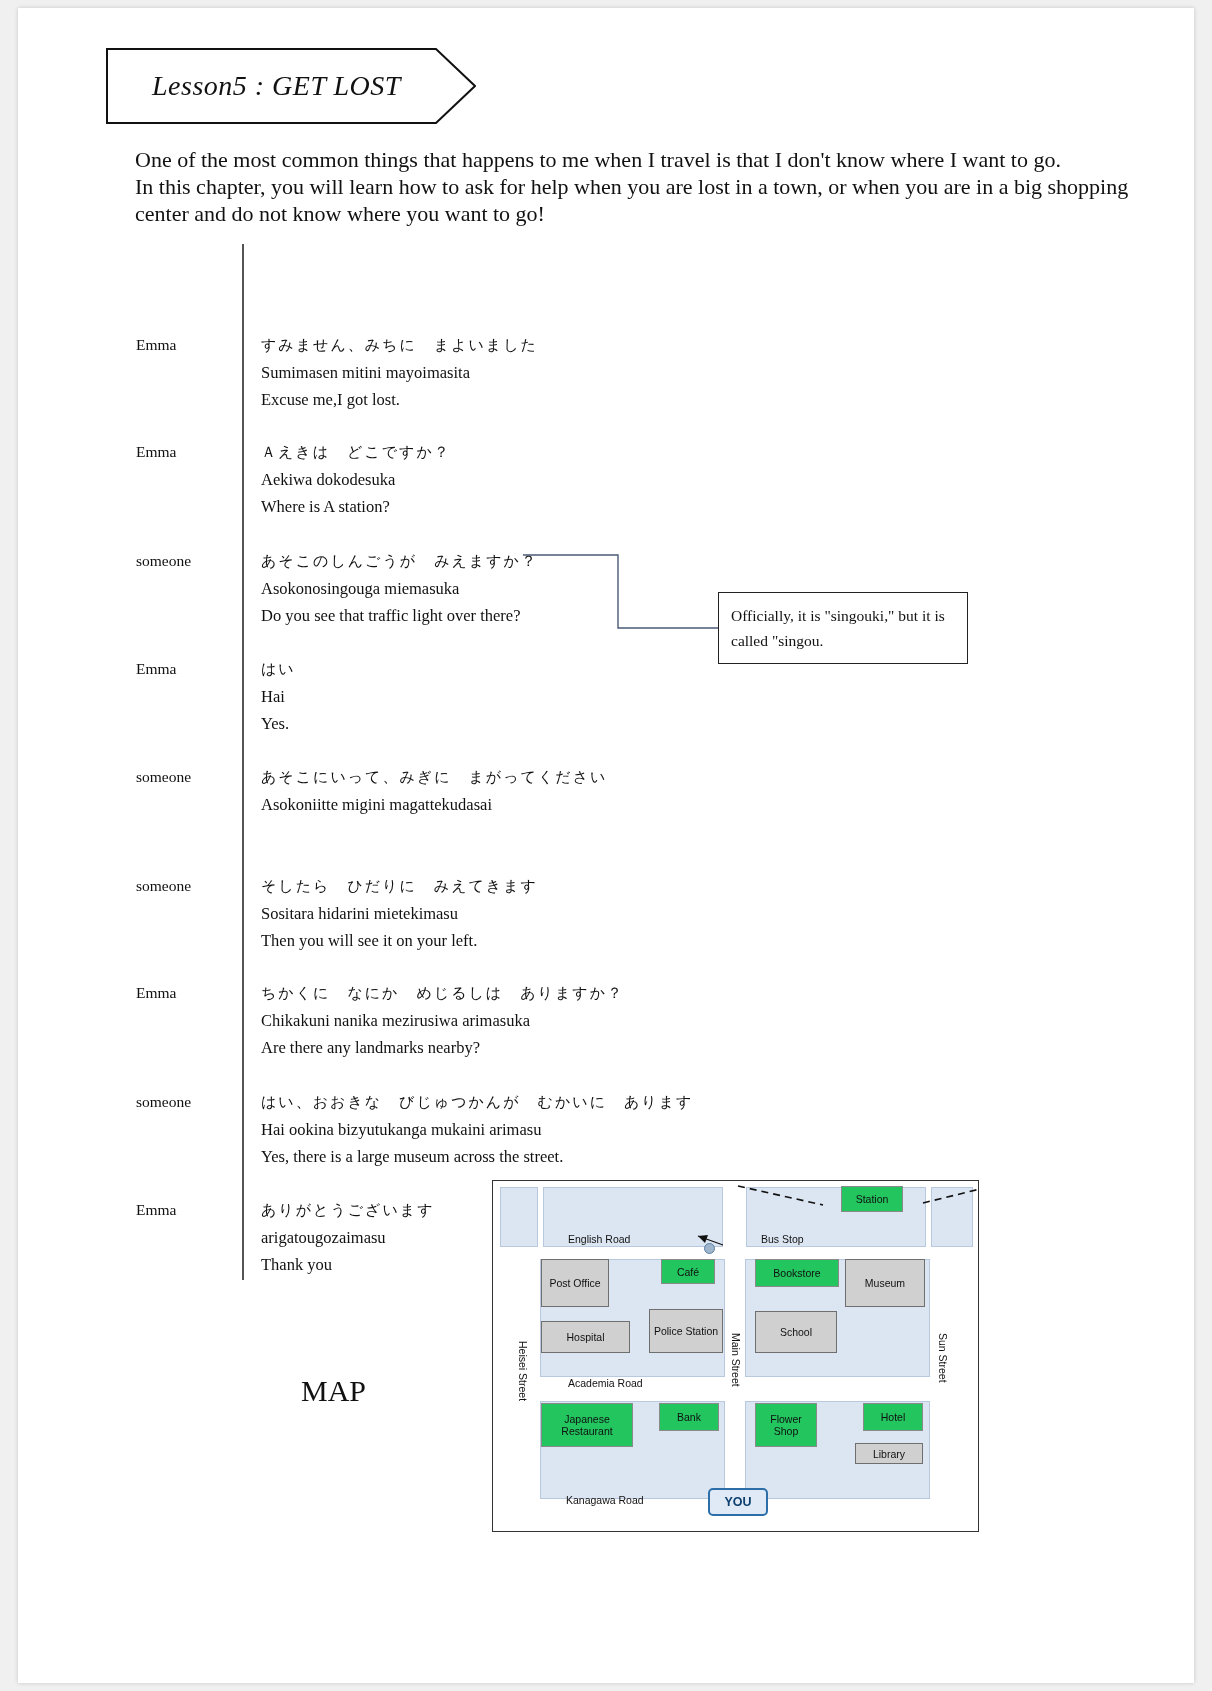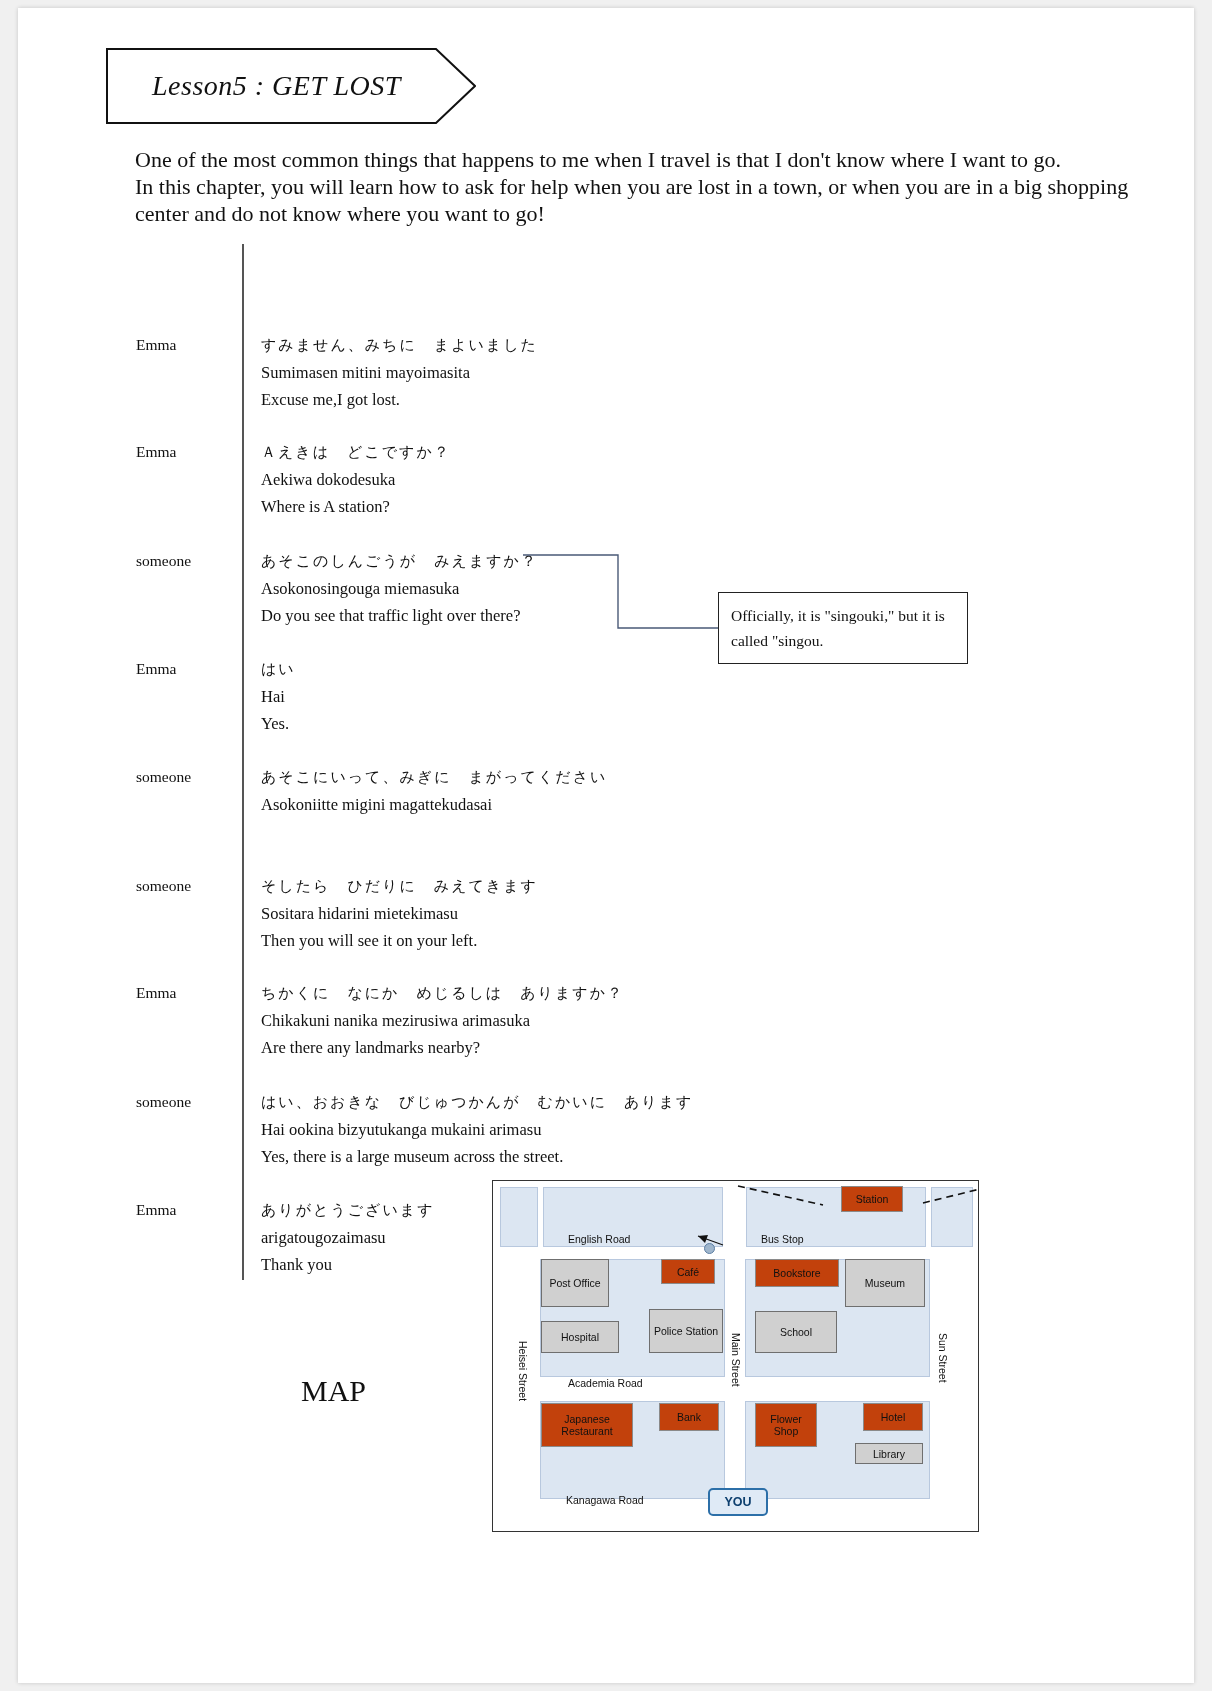--- a/index.html
+++ b/index.html
@@ -156,21 +156,21 @@
     border: 1px solid #6f6f6f;
     font-size: 10.5px;
     color: #111;
     display: flex;
     align-items: center;
     justify-content: center;
     text-align: center;
     line-height: 12px;
     padding: 1px;
   }
-  .bldg.yellow { background: #c2410c; border-color: #8a8a8a; }
+  .bldg.yellow { background: #22c55e; border-color: #8a8a8a; }
   .bldg.grey   { background: #d0d0d0; border-color: #6f6f6f; }
   .roadlabel {
     position: absolute;
     font-size: 10.5px;
     color: #111;
     white-space: nowrap;
   }
   .roadlabel.vert {
     writing-mode: vertical-rl;
     text-orientation: mixed;
@@ -336,21 +336,21 @@
       <polyline points="430,22 487,8" fill="none" stroke="#111" stroke-width="1.6" stroke-dasharray="7,5"></polyline>
       <polyline points="230,64 205,55" fill="none" stroke="#111" stroke-width="1.2"></polyline>
       <polygon points="205,55 215,54 212,62" fill="#111"></polygon>
     </svg>
 
     <div class="bldg yellow" style="left:348px; top:5px;   width:62px;  height:26px;">Station</div>
     <div class="bldg grey" style="left:48px;  top:78px;  width:68px;  height:48px;">Post Office</div>
     <div class="bldg yellow" style="left:168px; top:78px;  width:54px;  height:25px;">Café</div>
     <div class="bldg yellow" style="left:262px; top:78px;  width:84px;  height:28px;">Bookstore</div>
     <div class="bldg grey" style="left:352px; top:78px;  width:80px;  height:48px;">Museum</div>
-    <div class="bldg grey" style="left:48px;  top:140px; width:78px;  height:32px;">Hospital</div>
+    <div class="bldg grey" style="left:48px;  top:140px; width:89px;  height:32px;">Hospital</div>
     <div class="bldg grey" style="left:156px; top:128px; width:74px;  height:44px;">Police Station</div>
     <div class="bldg grey" style="left:262px; top:130px; width:82px;  height:42px;">School</div>
     <div class="bldg yellow" style="left:48px;  top:222px; width:92px;  height:44px;">Japanese Restaurant</div>
     <div class="bldg yellow" style="left:166px; top:222px; width:60px;  height:28px;">Bank</div>
     <div class="bldg yellow" style="left:262px; top:222px; width:62px;  height:44px;">Flower Shop</div>
     <div class="bldg yellow" style="left:370px; top:222px; width:60px;  height:28px;">Hotel</div>
     <div class="bldg grey" style="left:362px; top:262px; width:68px;  height:21px;">Library</div>
 
     <div class="roadlabel" style="left:75px;  top:52px;">English Road</div>
     <div class="roadlabel" style="left:75px;  top:196px;">Academia Road</div>

